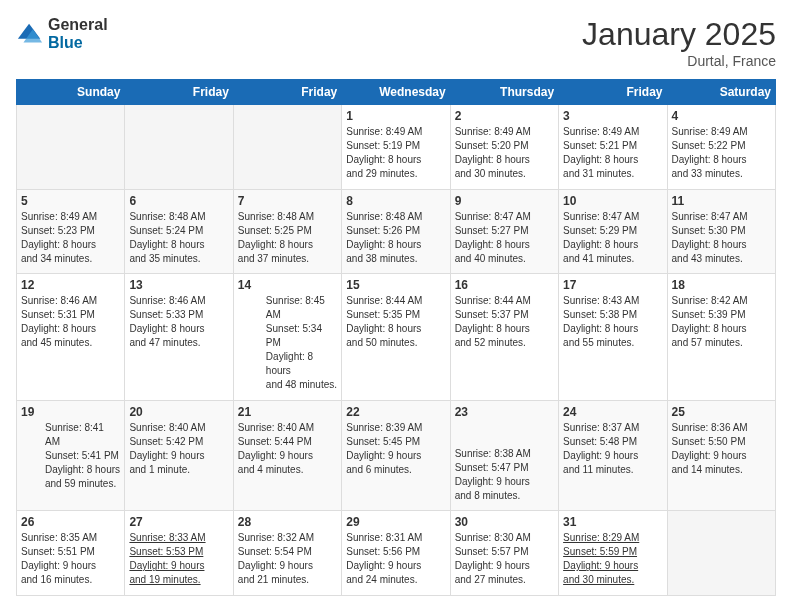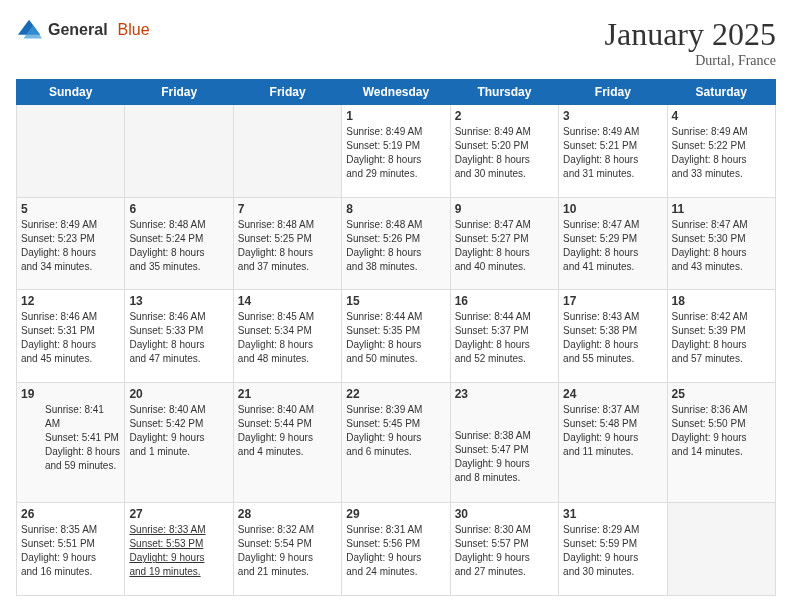--- a/index.html
+++ b/index.html
@@ -23,41 +23,39 @@
       align-items: flex-start;
       margin-bottom: 10px;
     }
     .logo {
       display: flex;
       align-items: center;
       gap: 4px;
     }
     .logo-text {
       display: flex;
-      flex-direction: row;
+      flex-direction: column;
       line-height: 1.1;
-      gap: 10px;
     }
     .logo-general {
       font-size: 16px;
       font-weight: bold;
       color: #333;
     }
     .logo-blue {
       font-size: 16px;
-      font-weight: normal;
-      color: #c2410c;
+      font-weight: bold;
+      color: #0369a1;
     }
     .logo-icon {
       width: 28px;
       height: 28px;
     }
     .title-section {
       text-align: right;
-      font-family: Liberation Serif, serif;
     }
     .month-title {
       font-size: 32px;
       color: #333;
       font-weight: normal;
     }
     .location {
       font-size: 14px;
       color: #555;
     }
@@ -66,21 +64,21 @@
       border: 1px solid #ccc;
       border-collapse: collapse;
       width: 100%;
       table-layout: fixed;
     }
     .calendar th {
       background: #1a6bb5;
       color: #fff;
       padding: 5px 4px;
       font-size: 12px;
-      text-align: center;
+      text-align: right;
       border: 1px solid #1a6bb5;
     }
     .calendar td {
       border: 1px solid #ddd;
       vertical-align: top;
       padding: 4px;
       font-size: 10px;
       color: #333;
       height: 82px;
       background: #fff;
@@ -231,21 +229,21 @@
           </td>
           <td>
             <span class="day-number">13</span>
             <div class="day-info" style="white-space: pre-line;">Sunrise: 8:46 AM
 Sunset: 5:33 PM
 Daylight: 8 hours
 and 47 minutes.</div>
           </td>
           <td>
             <span class="day-number">14</span>
-            <div class="day-info" style="white-space: pre-line;">Sunrise: 8:45 AM
+            <div class="day-info" style="white-space: pre-line; margin-left: 28px;">Sunrise: 8:45 AM
 Sunset: 5:34 PM
 Daylight: 8 hours
 and 48 minutes.</div>
           </td>
           <td>
             <span class="day-number">15</span>
             <div class="day-info" style="white-space: pre-line;">Sunrise: 8:44 AM
 Sunset: 5:35 PM
 Daylight: 8 hours
 and 50 minutes.</div>
@@ -354,21 +352,21 @@
           </td>
           <td>
             <span class="day-number">30</span>
             <div class="day-info" style="white-space: pre-line;">Sunrise: 8:30 AM
 Sunset: 5:57 PM
 Daylight: 9 hours
 and 27 minutes.</div>
           </td>
           <td>
             <span class="day-number">31</span>
-            <div class="day-info" style="white-space: pre-line;">Sunrise: 8:29 AM
+            <div class="day-info" style="white-space: pre-line; text-decoration: underline;">Sunrise: 8:29 AM
 Sunset: 5:59 PM
 Daylight: 9 hours
 and 30 minutes.</div>
           </td>
           <td class="empty"></td>
         </tr>
       </tbody>
   </table>
 </div>
 

